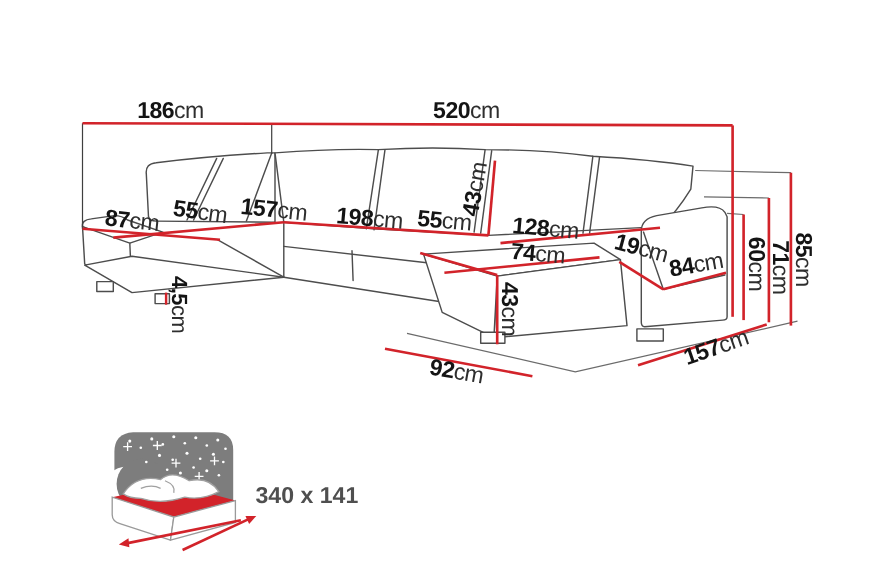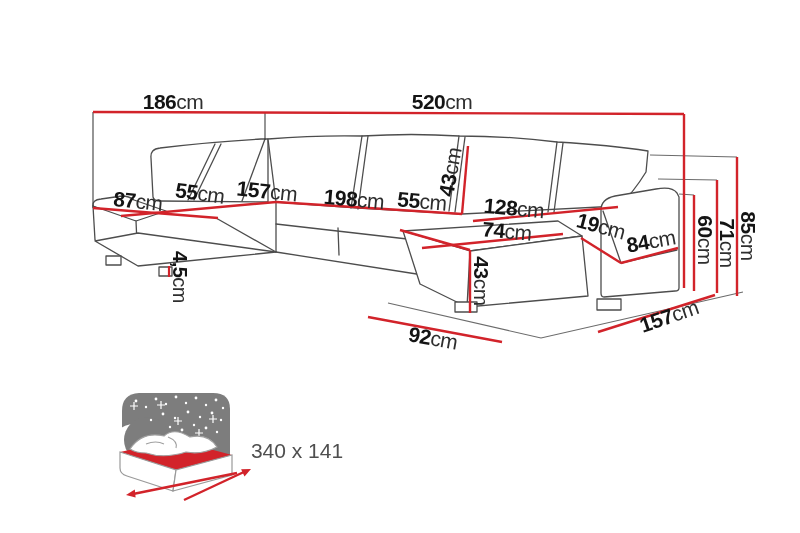--- a/index.html
+++ b/index.html
@@ -1,31 +1,31 @@
 <!DOCTYPE html>
 <html style="--red: #d2232a; --outline: #4d4d4d; --icongray: #7d7d7d; --label: #1a1a1a; --icontext: #4f4f4f;"><head>
 <meta charset="utf-8">
 <style>
   html,body{margin:0;padding:0;background:#ffffff;}
   body{width:800px;height:533px;position:relative;overflow:hidden;
        font-family:"Liberation Sans", sans-serif;}
-  #stage{position:absolute;left:18px;top:0;width:692px;height:533px;}
+  #stage{position:absolute;left:0;top:0;width:692px;height:533px;}
   svg{position:absolute;left:0;top:0;}
   .ln{stroke:var(--outline);stroke-width:1.3;fill:none;stroke-linecap:round;stroke-linejoin:round;}
   .fillw{fill:#ffffff;}
   .red{stroke:var(--red);stroke-width:2.4;fill:none;stroke-linecap:butt;}
   .redthin{stroke:var(--red);stroke-width:2.2;fill:none;}
   .helper{stroke:#6b6b6b;stroke-width:1.1;fill:none;}
   .dim{position:absolute;white-space:nowrap;color:var(--label);font-size:21px;
        transform:translate(-50%,-50%);line-height:1;letter-spacing:-0.5px;}
   .dim .num{font-weight:bold;color:#141414;}
   .dim .unit{font-weight:normal;color:#2e2e2e;}
   .dim-small{font-size:20px;}
   .sleep-label{position:absolute;white-space:nowrap;color:var(--icontext);
-       font-weight:normal;font-size:21px;transform:translate(-50%,-50%);letter-spacing:0px;}
+       font-weight:bold;font-size:21px;transform:translate(-50%,-50%);letter-spacing:0px;}
   .star{fill:#ffffff;}
   .sparkle{stroke:#ffffff;stroke-width:1.2;fill:none;}
 </style>
 </head>
 <body>
 
 <div id="stage">
 
 <svg width="800" height="533" viewBox="0 0 800 533">
 

